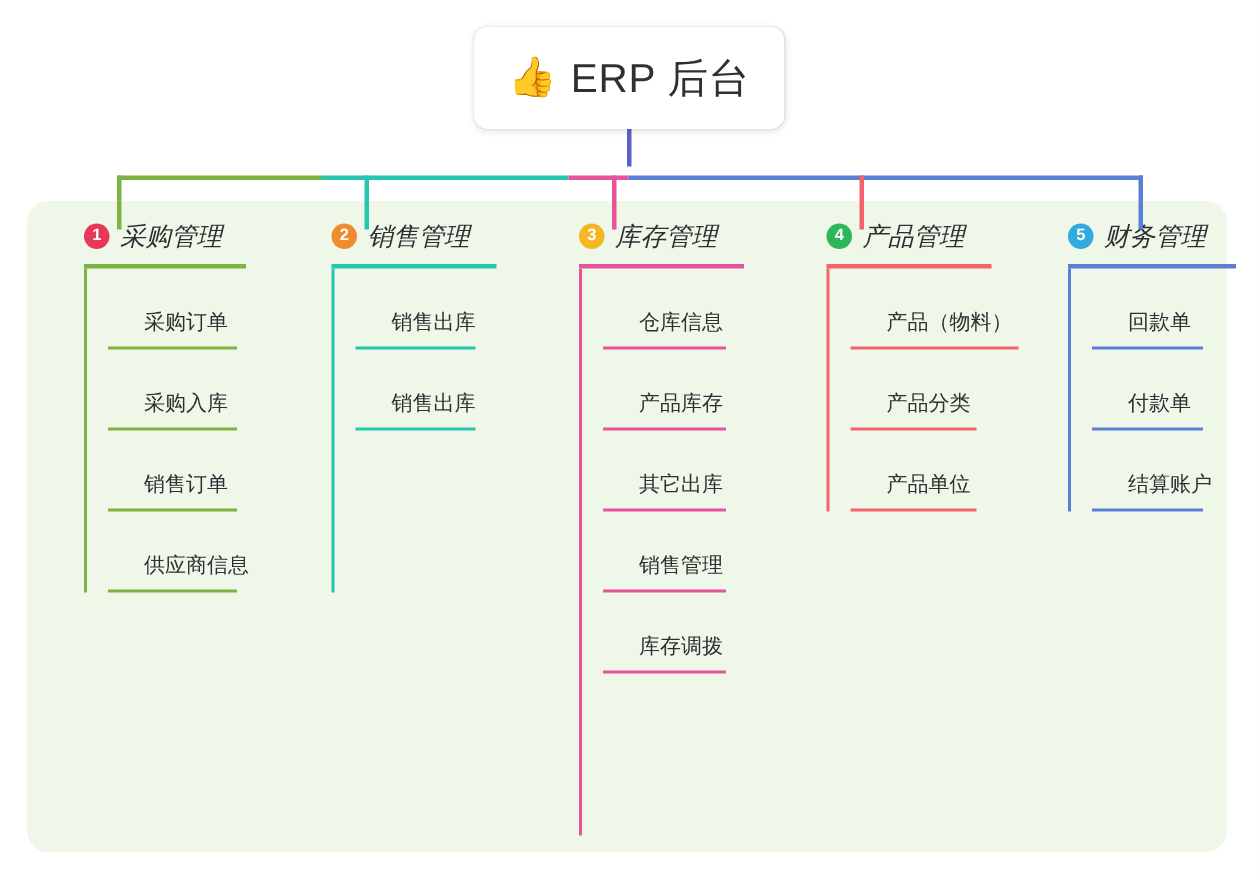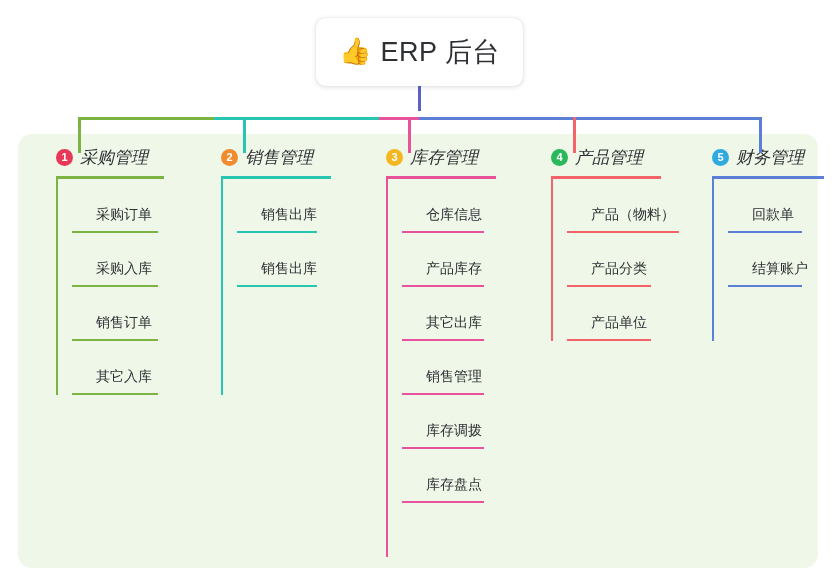--- a/index.html
+++ b/index.html
@@ -198,21 +198,21 @@
           </div>
           <div class="leaf">
             <span class="leaf-label">采购入库</span>
             <div class="leaf-underline" style="background: rgb(124, 179, 66); width: 86px;"></div>
           </div>
           <div class="leaf">
             <span class="leaf-label">销售订单</span>
             <div class="leaf-underline" style="background: rgb(124, 179, 66); width: 86px;"></div>
           </div>
           <div class="leaf">
-            <span class="leaf-label">其它入库</span>
+            <span class="leaf-label">供应商信息</span>
             <div class="leaf-underline" style="background: rgb(124, 179, 66); width: 86px;"></div>
           </div>
         </div>
       </div>
       <div class="col" style="left: 203px; width: 140px;">
         <div class="col-head">
           <span class="badge" style="background: rgb(240, 140, 48);">2</span>
           <span class="col-title">销售管理</span>
         </div>
         <div class="col-rule" style="background: rgb(38, 198, 176); width: 110px; margin-left: 18px;"></div>
@@ -249,24 +249,20 @@
             <div class="leaf-underline" style="background: rgb(232, 82, 154); width: 82px;"></div>
           </div>
           <div class="leaf">
             <span class="leaf-label">销售管理</span>
             <div class="leaf-underline" style="background: rgb(232, 82, 154); width: 82px;"></div>
           </div>
           <div class="leaf">
             <span class="leaf-label">库存调拨</span>
             <div class="leaf-underline" style="background: rgb(232, 82, 154); width: 82px;"></div>
           </div>
-          <div class="leaf">
-            <span class="leaf-label">库存盘点</span>
-            <div class="leaf-underline" style="background: rgb(232, 82, 154); width: 82px;"></div>
-          </div>
         </div>
       </div>
       <div class="col" style="left: 533px; width: 140px;">
         <div class="col-head">
           <span class="badge" style="background: rgb(43, 184, 90);">4</span>
           <span class="col-title">产品管理</span>
         </div>
         <div class="col-rule" style="background: rgb(244, 98, 106); width: 110px; margin-left: 18px;"></div>
         <div class="leaves">
           <div class="spine" style="background: rgb(244, 98, 106); height: 162px;"></div>
@@ -290,20 +286,24 @@
           <span class="col-title">财务管理</span>
         </div>
         <div class="col-rule" style="background: rgb(91, 127, 212); width: 112px; margin-left: 18px;"></div>
         <div class="leaves">
           <div class="spine" style="background: rgb(91, 127, 212); height: 162px;"></div>
           <div class="leaf">
             <span class="leaf-label">回款单</span>
             <div class="leaf-underline" style="background: rgb(91, 127, 212); width: 74px;"></div>
           </div>
           <div class="leaf">
+            <span class="leaf-label">付款单</span>
+            <div class="leaf-underline" style="background: rgb(91, 127, 212); width: 74px;"></div>
+          </div>
+          <div class="leaf">
             <span class="leaf-label">结算账户</span>
             <div class="leaf-underline" style="background: rgb(91, 127, 212); width: 74px;"></div>
           </div>
         </div>
       </div>
     </div>
 
 </div>
 
 </body></html>

